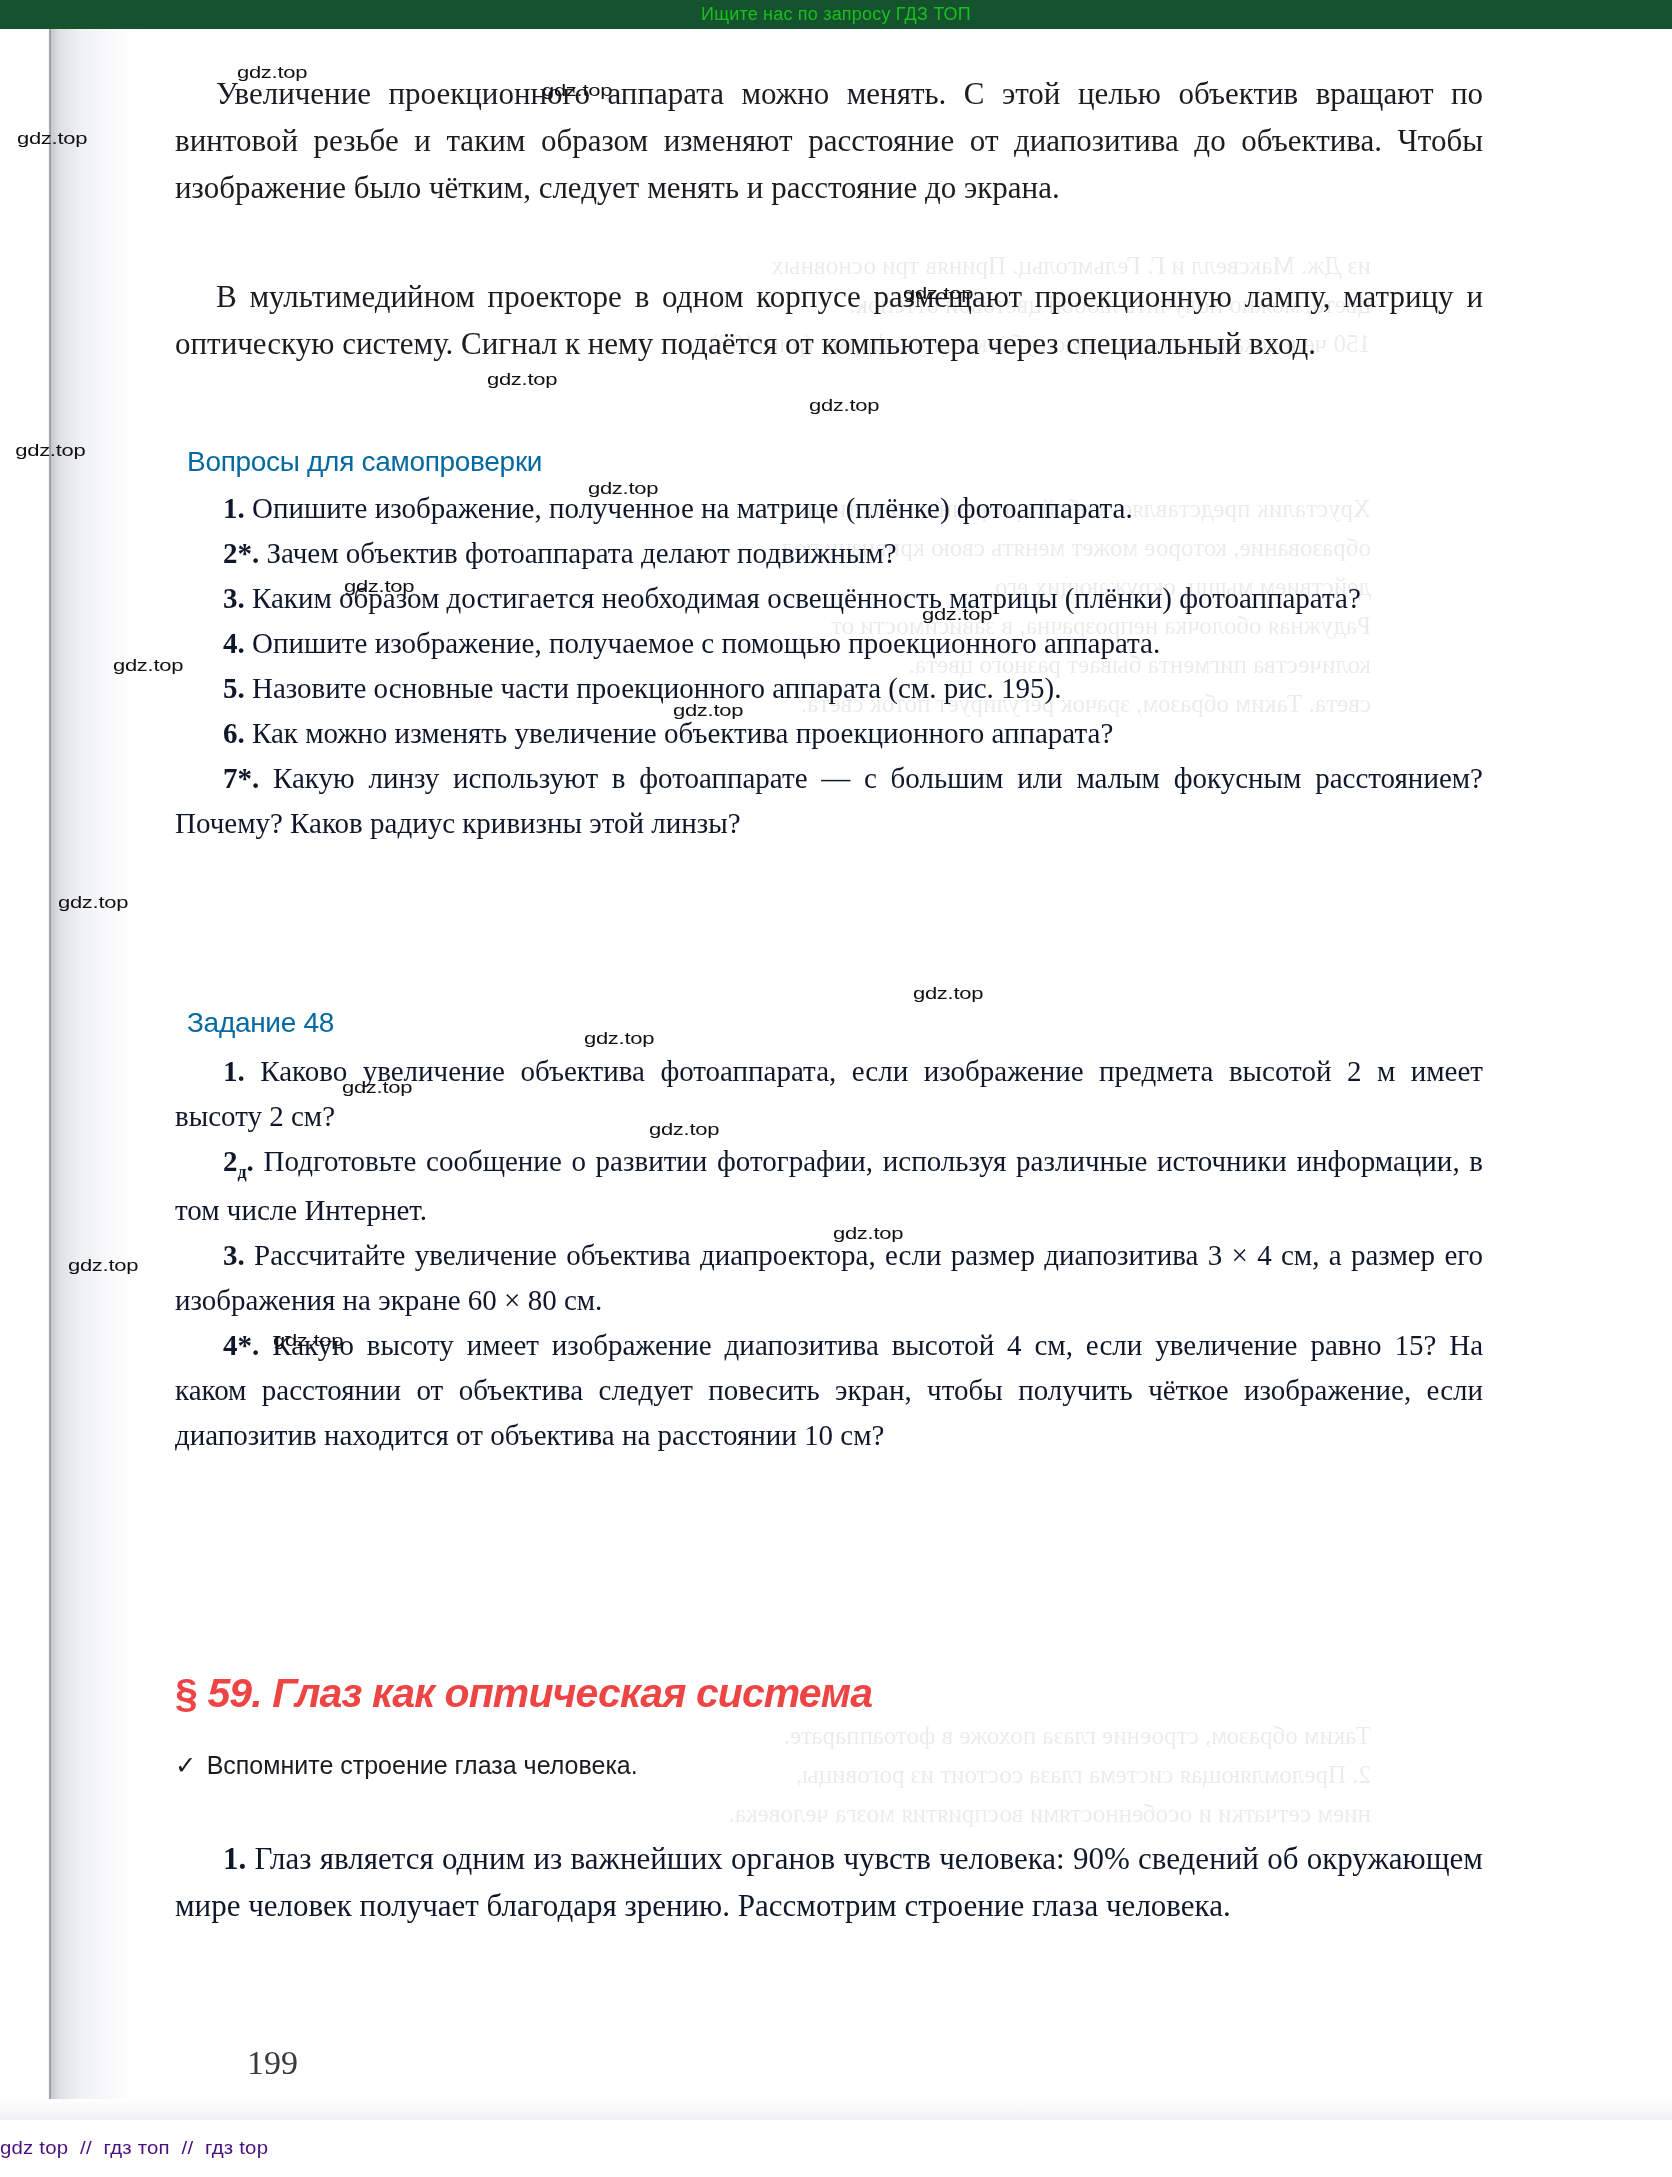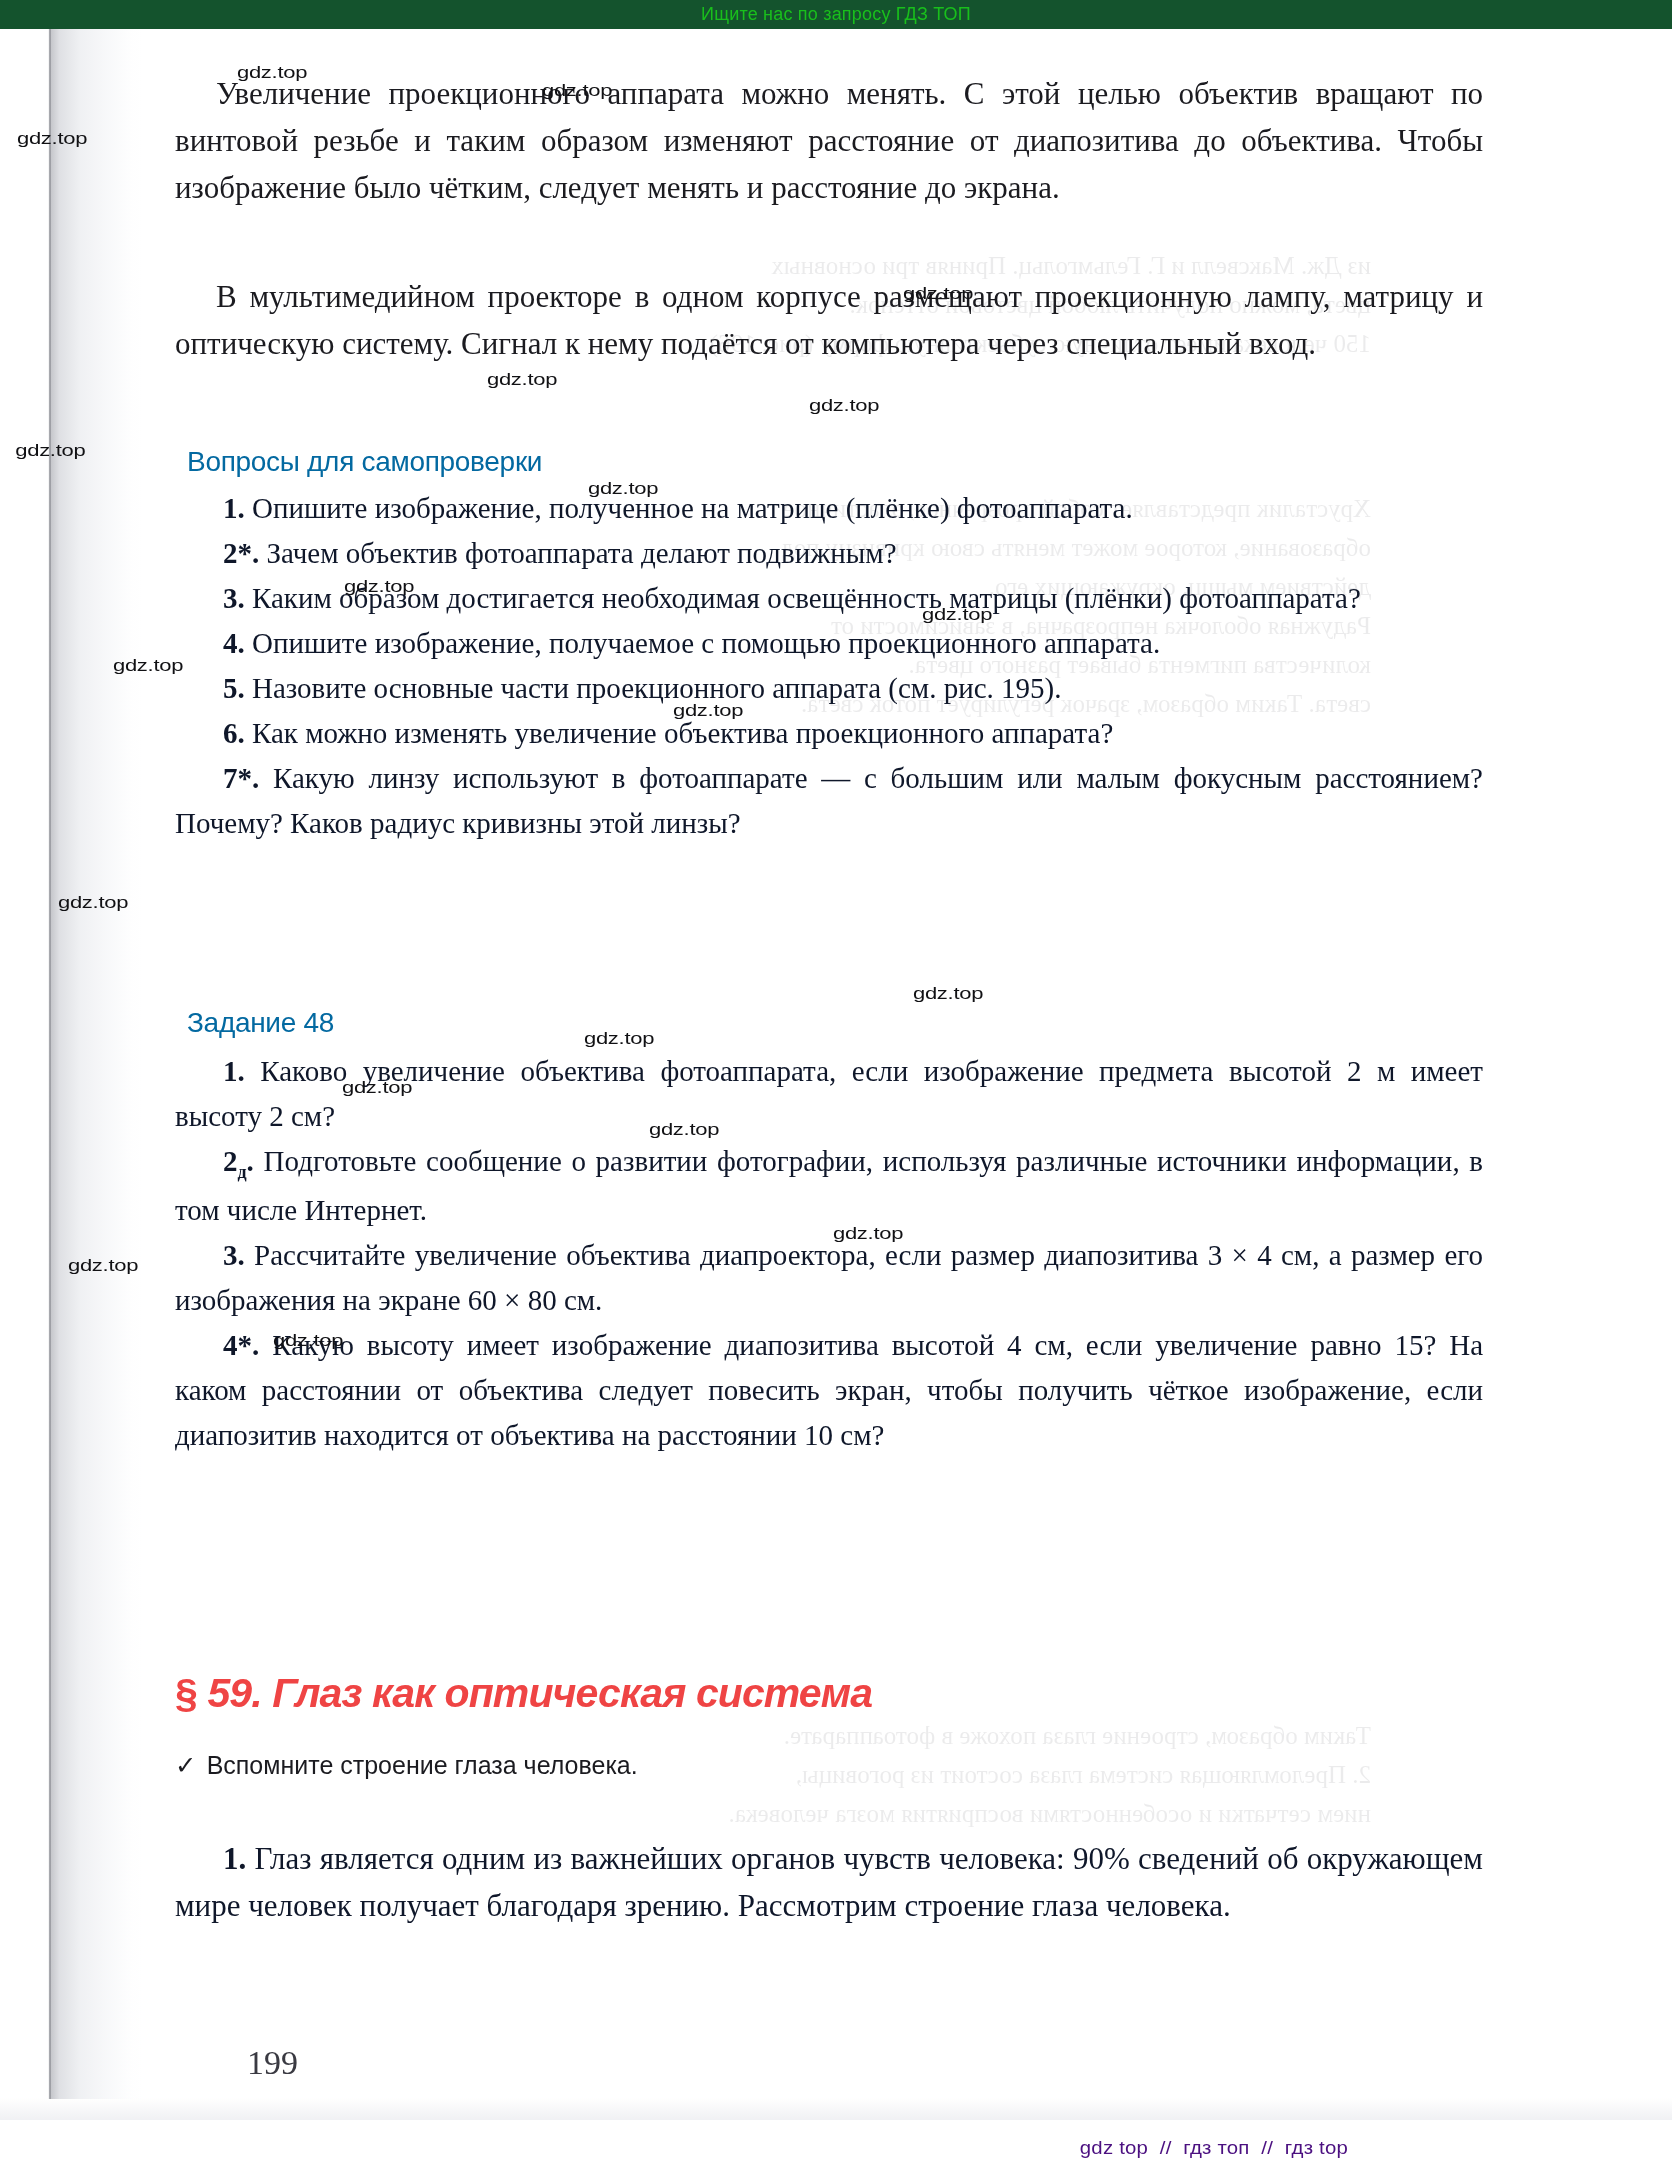--- a/index.html
+++ b/index.html
@@ -206,21 +206,21 @@
   }
 
   
   #footer-bar {
     position: absolute;
     left: 0; bottom: 0;
     width: 1348px;
     height: 57px;
     display: flex;
     align-items: center;
-    justify-content: flex-end;
+    justify-content: flex-start;
     background: #ffffff;
     z-index: 40;
   }
   #footer-bar .footer-text {
     font-family: "Liberation Sans", "DejaVu Sans", sans-serif;
     font-size: 20.4px;
     color: #4b1080;
     letter-spacing: 0.2px;
     white-space: pre;
     transform: scaleY(0.9);

